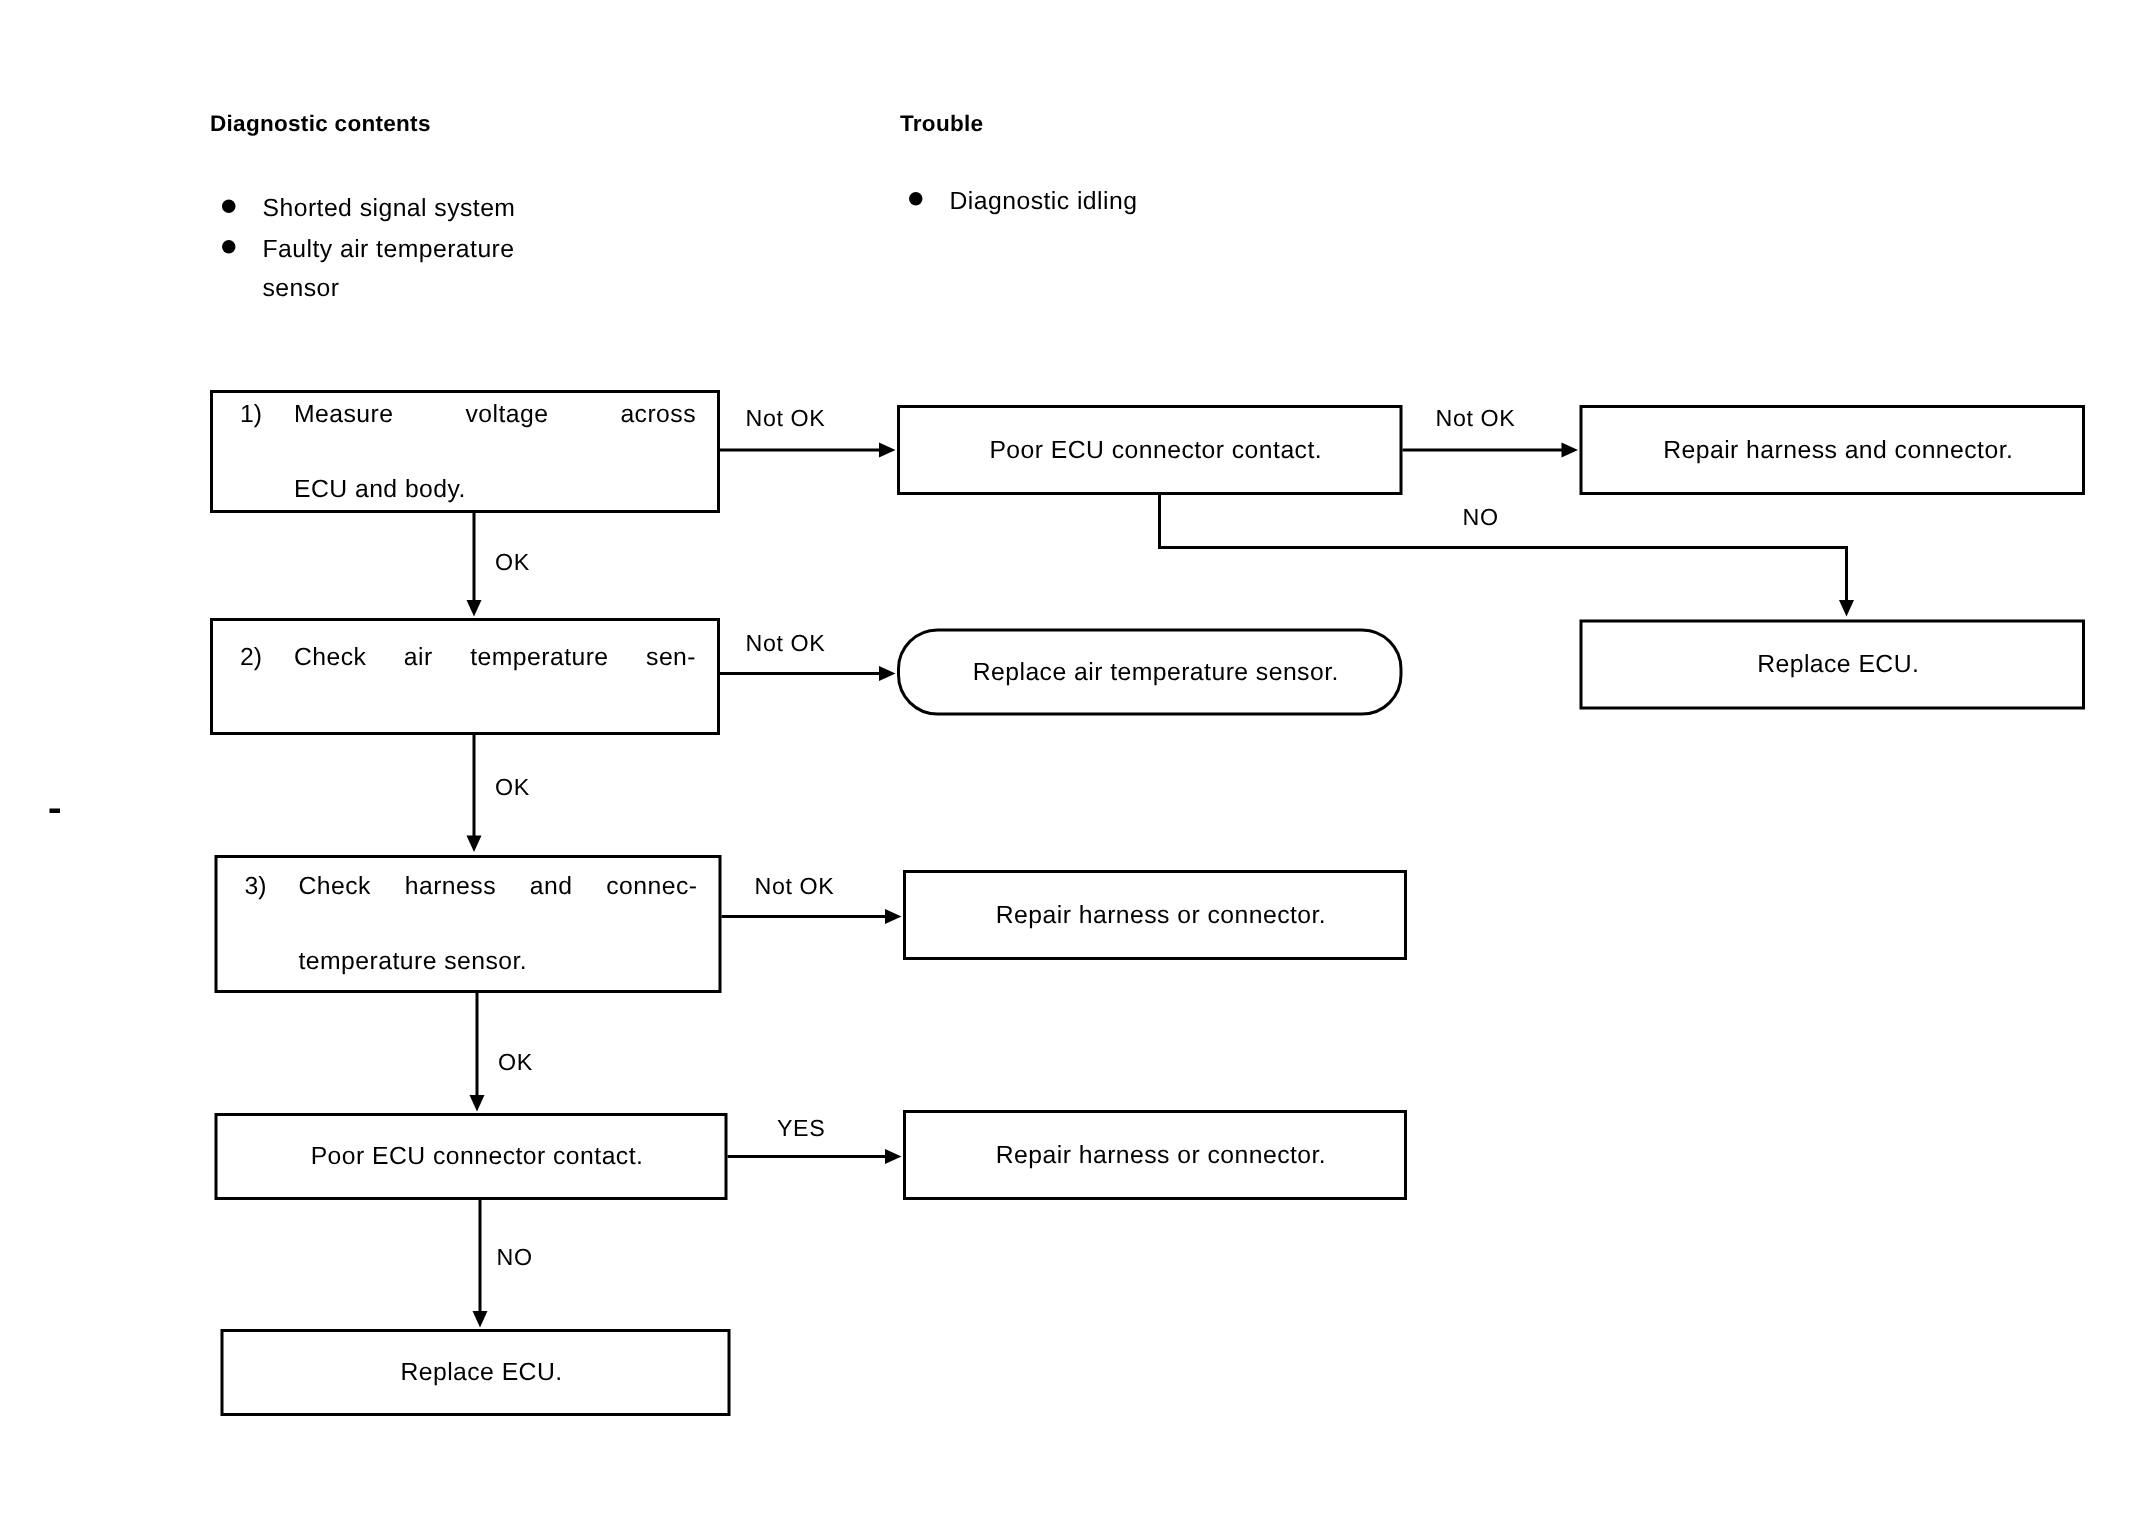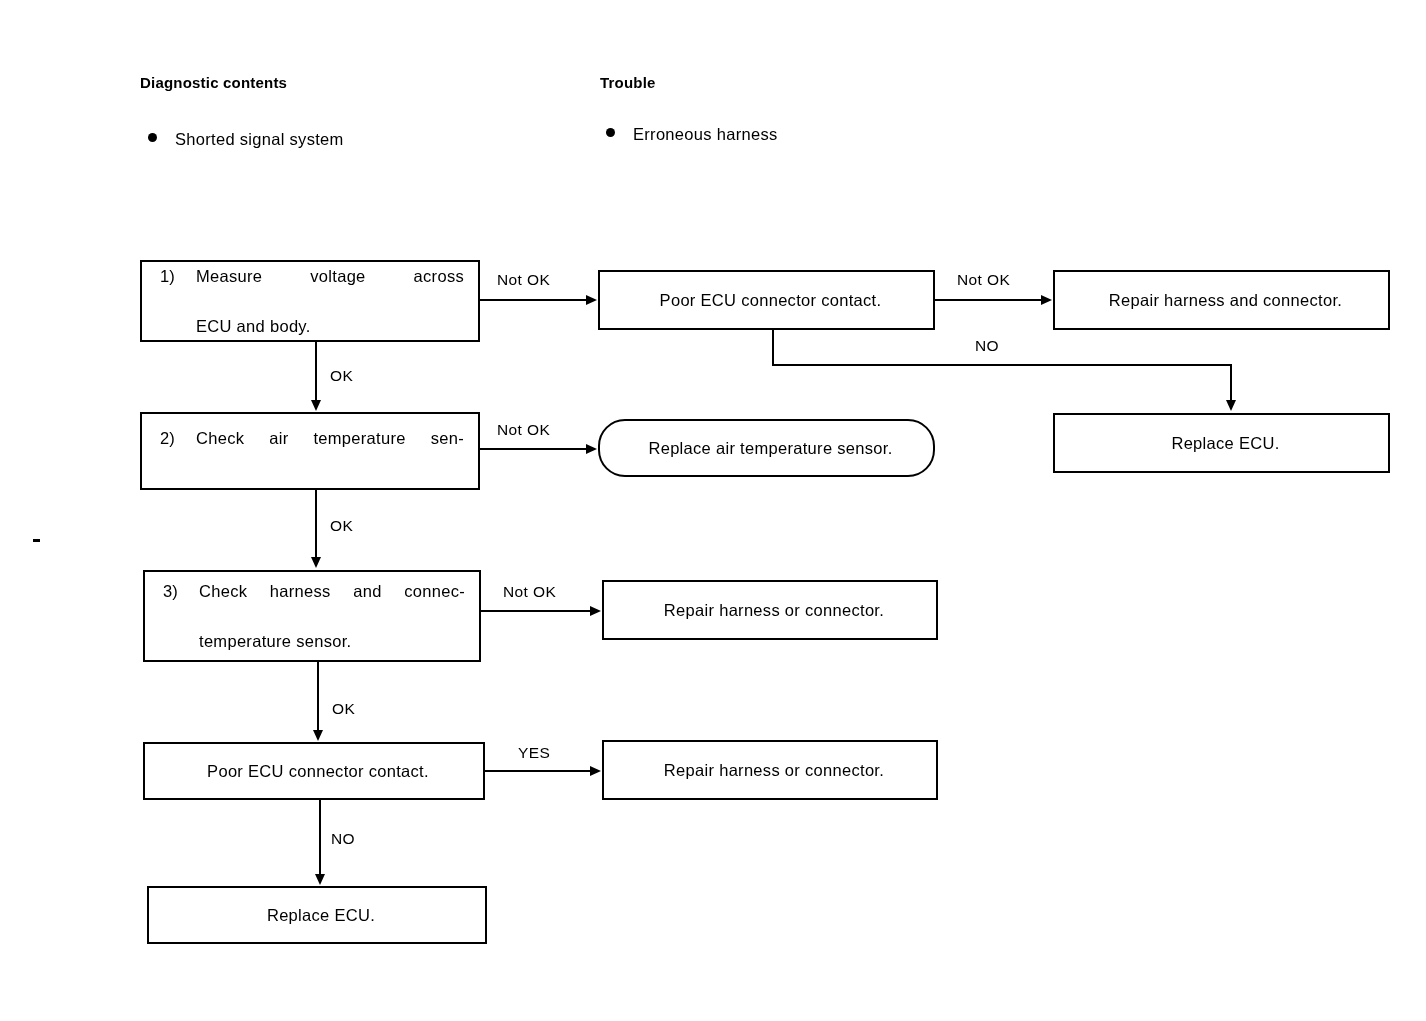--- a/index.html
+++ b/index.html
@@ -137,24 +137,31 @@
 
   <div class="sec-title" style="left:140px; top:74px;">Diagnostic contents</div>
 
   <div class="sec-title" style="left:600px; top:74px;">Trouble</div>
 
   <div class="bullet-row" style="left:148px; top:126px;">
     <span class="bullet-dot"></span>
     <span class="bullet-text">Shorted signal system</span>
   </div>
 
+  <div class="bullet-row" style="left:148px; top:153px;">
+    <span class="bullet-dot"></span>
+    <span class="bullet-text">
+      <span>Faulty air temperature</span>
+      <span class="l2">sensor</span>
+    </span>
+  </div>
 
   <div class="bullet-row" style="left:606px; top:121px;">
     <span class="bullet-dot"></span>
-    <span class="bullet-text">Erroneous harness</span>
+    <span class="bullet-text">Diagnostic idling</span>
   </div>
 
   <div class="speck" style="left:33px; top:539px;"></div>
 
   <div class="box" style="left:140px; top:260px; width:340px; height:82px;">
     <div class="step">
       <span class="step-num">1)</span>
       <span class="step-body">
         <span class="just">Measure voltage across</span>
         <span class="plain">ECU and body.</span>

